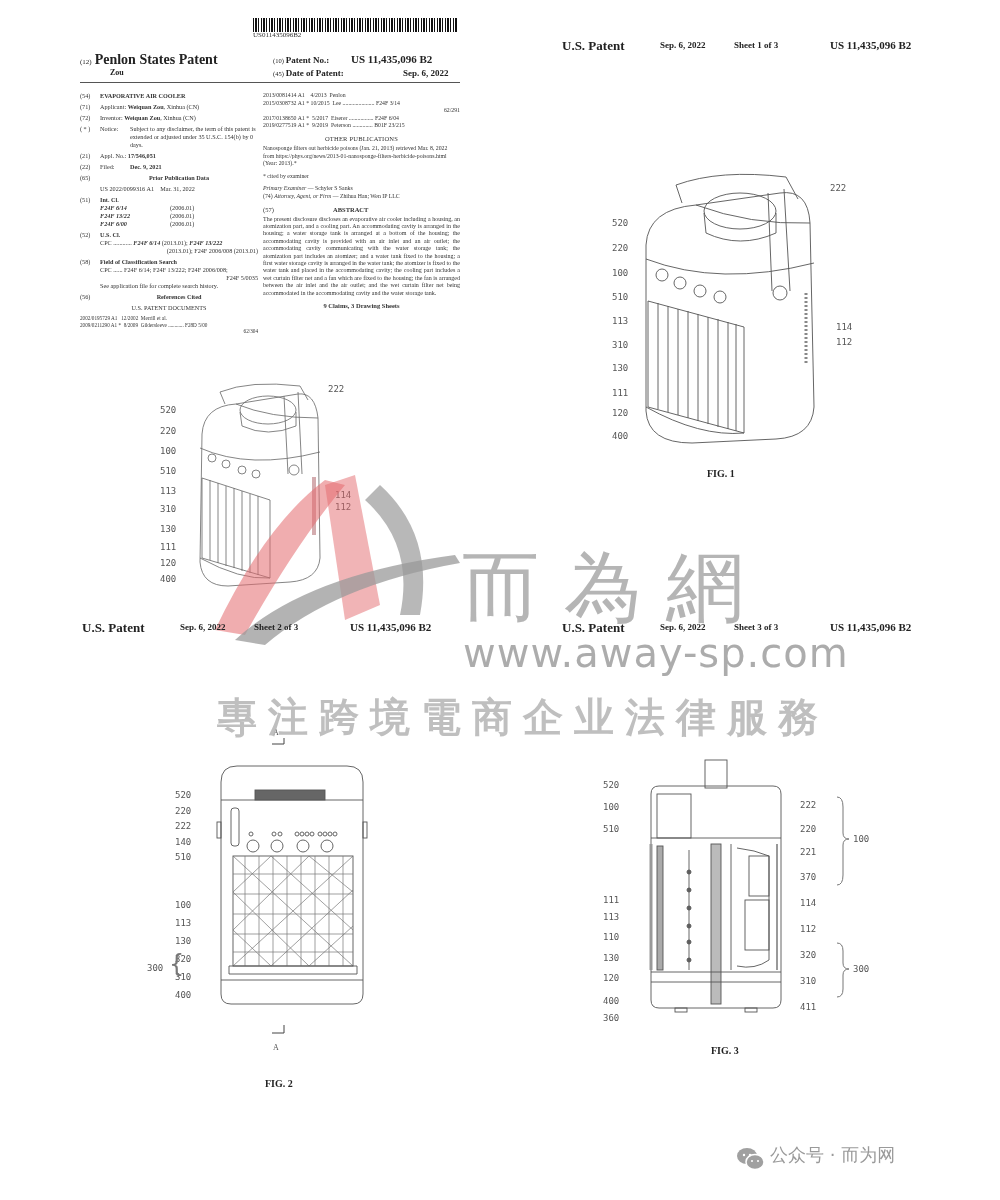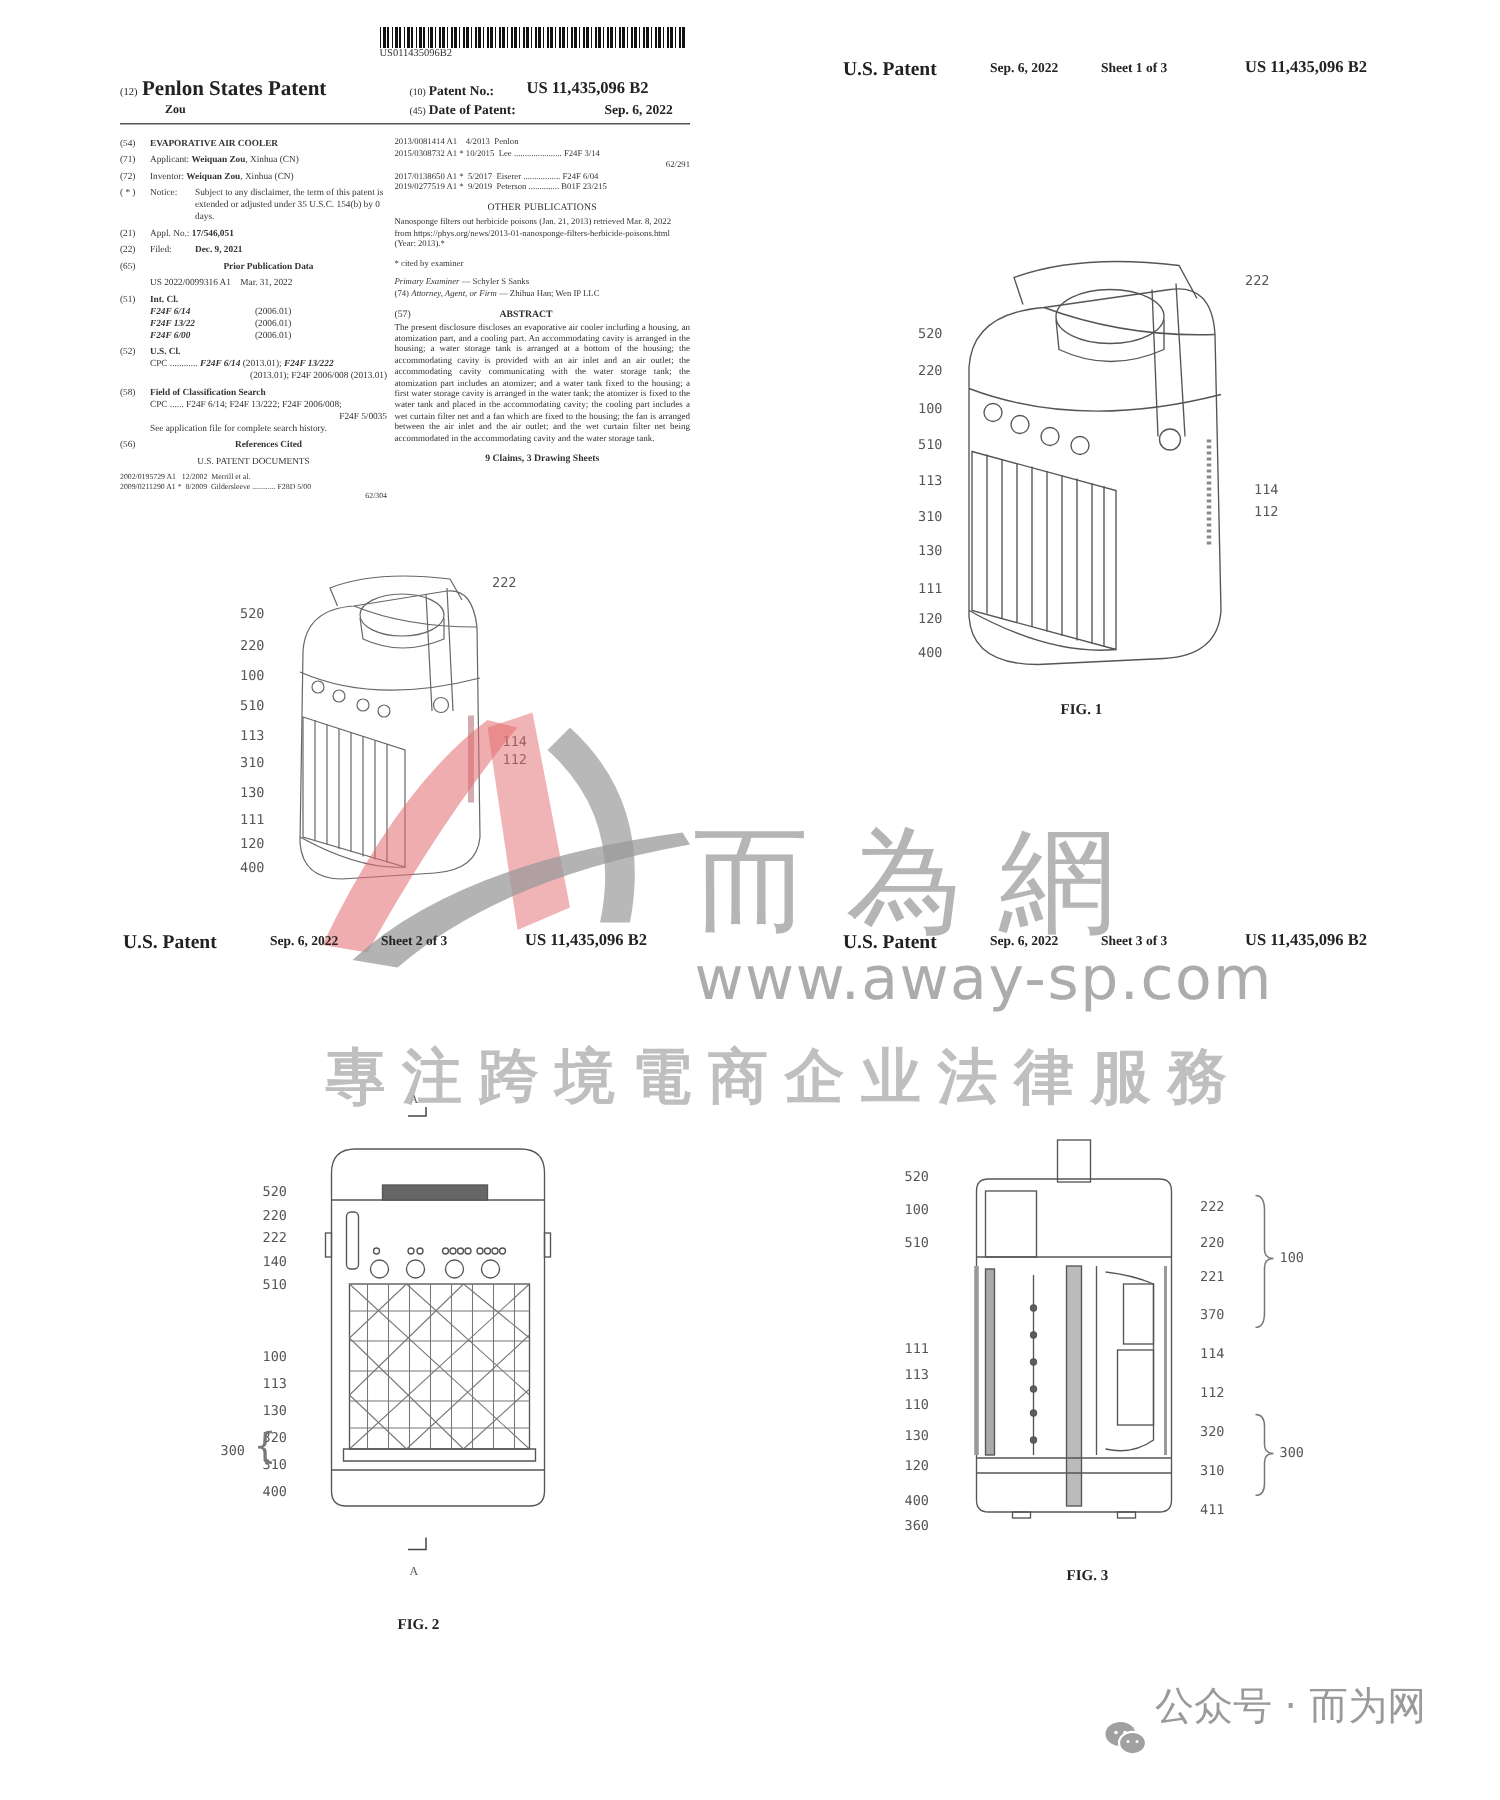--- a/index.html
+++ b/index.html
@@ -43,21 +43,21 @@
   .fig-label { font-size:10px; font-weight:bold; }
 
   .callout { font-family:"DejaVu Sans Mono", monospace; font-size:9px; color:#555; position:absolute; white-space:nowrap; }
 
   svg { position:absolute; overflow:visible; }
 
   
   .wm-cn { left:462px; top:536px; font-family:"DejaVu Sans", sans-serif; font-size:78px; color:#a9a9a9; letter-spacing:24px; opacity:0.85; }
   .wm-url { left:463px; top:630px; font-family:"DejaVu Sans", sans-serif; font-size:40px; color:#a4a4a4; opacity:0.9; letter-spacing:1px; }
   .wm-slogan { left:217px; top:690px; font-family:"DejaVu Sans", sans-serif; font-size:40px; font-weight:bold; color:#b4b4b4; letter-spacing:11px; opacity:0.85; }
-  .wechat { left:770px; top:1120px; font-family:"DejaVu Sans", sans-serif; font-size:26px; color:#9a9a9a; }
+  .wechat { left:770px; top:1143px; font-family:"DejaVu Sans", sans-serif; font-size:18px; color:#9a9a9a; }
 </style>
 </head>
 <body>
 
 <div class="abs barcode"></div>
 <div class="abs barcode-num">US011435096B2</div>
 
 <div class="abs fp-title">
   <small>(12)</small><span>Penlon States Patent</span>
 </div>

